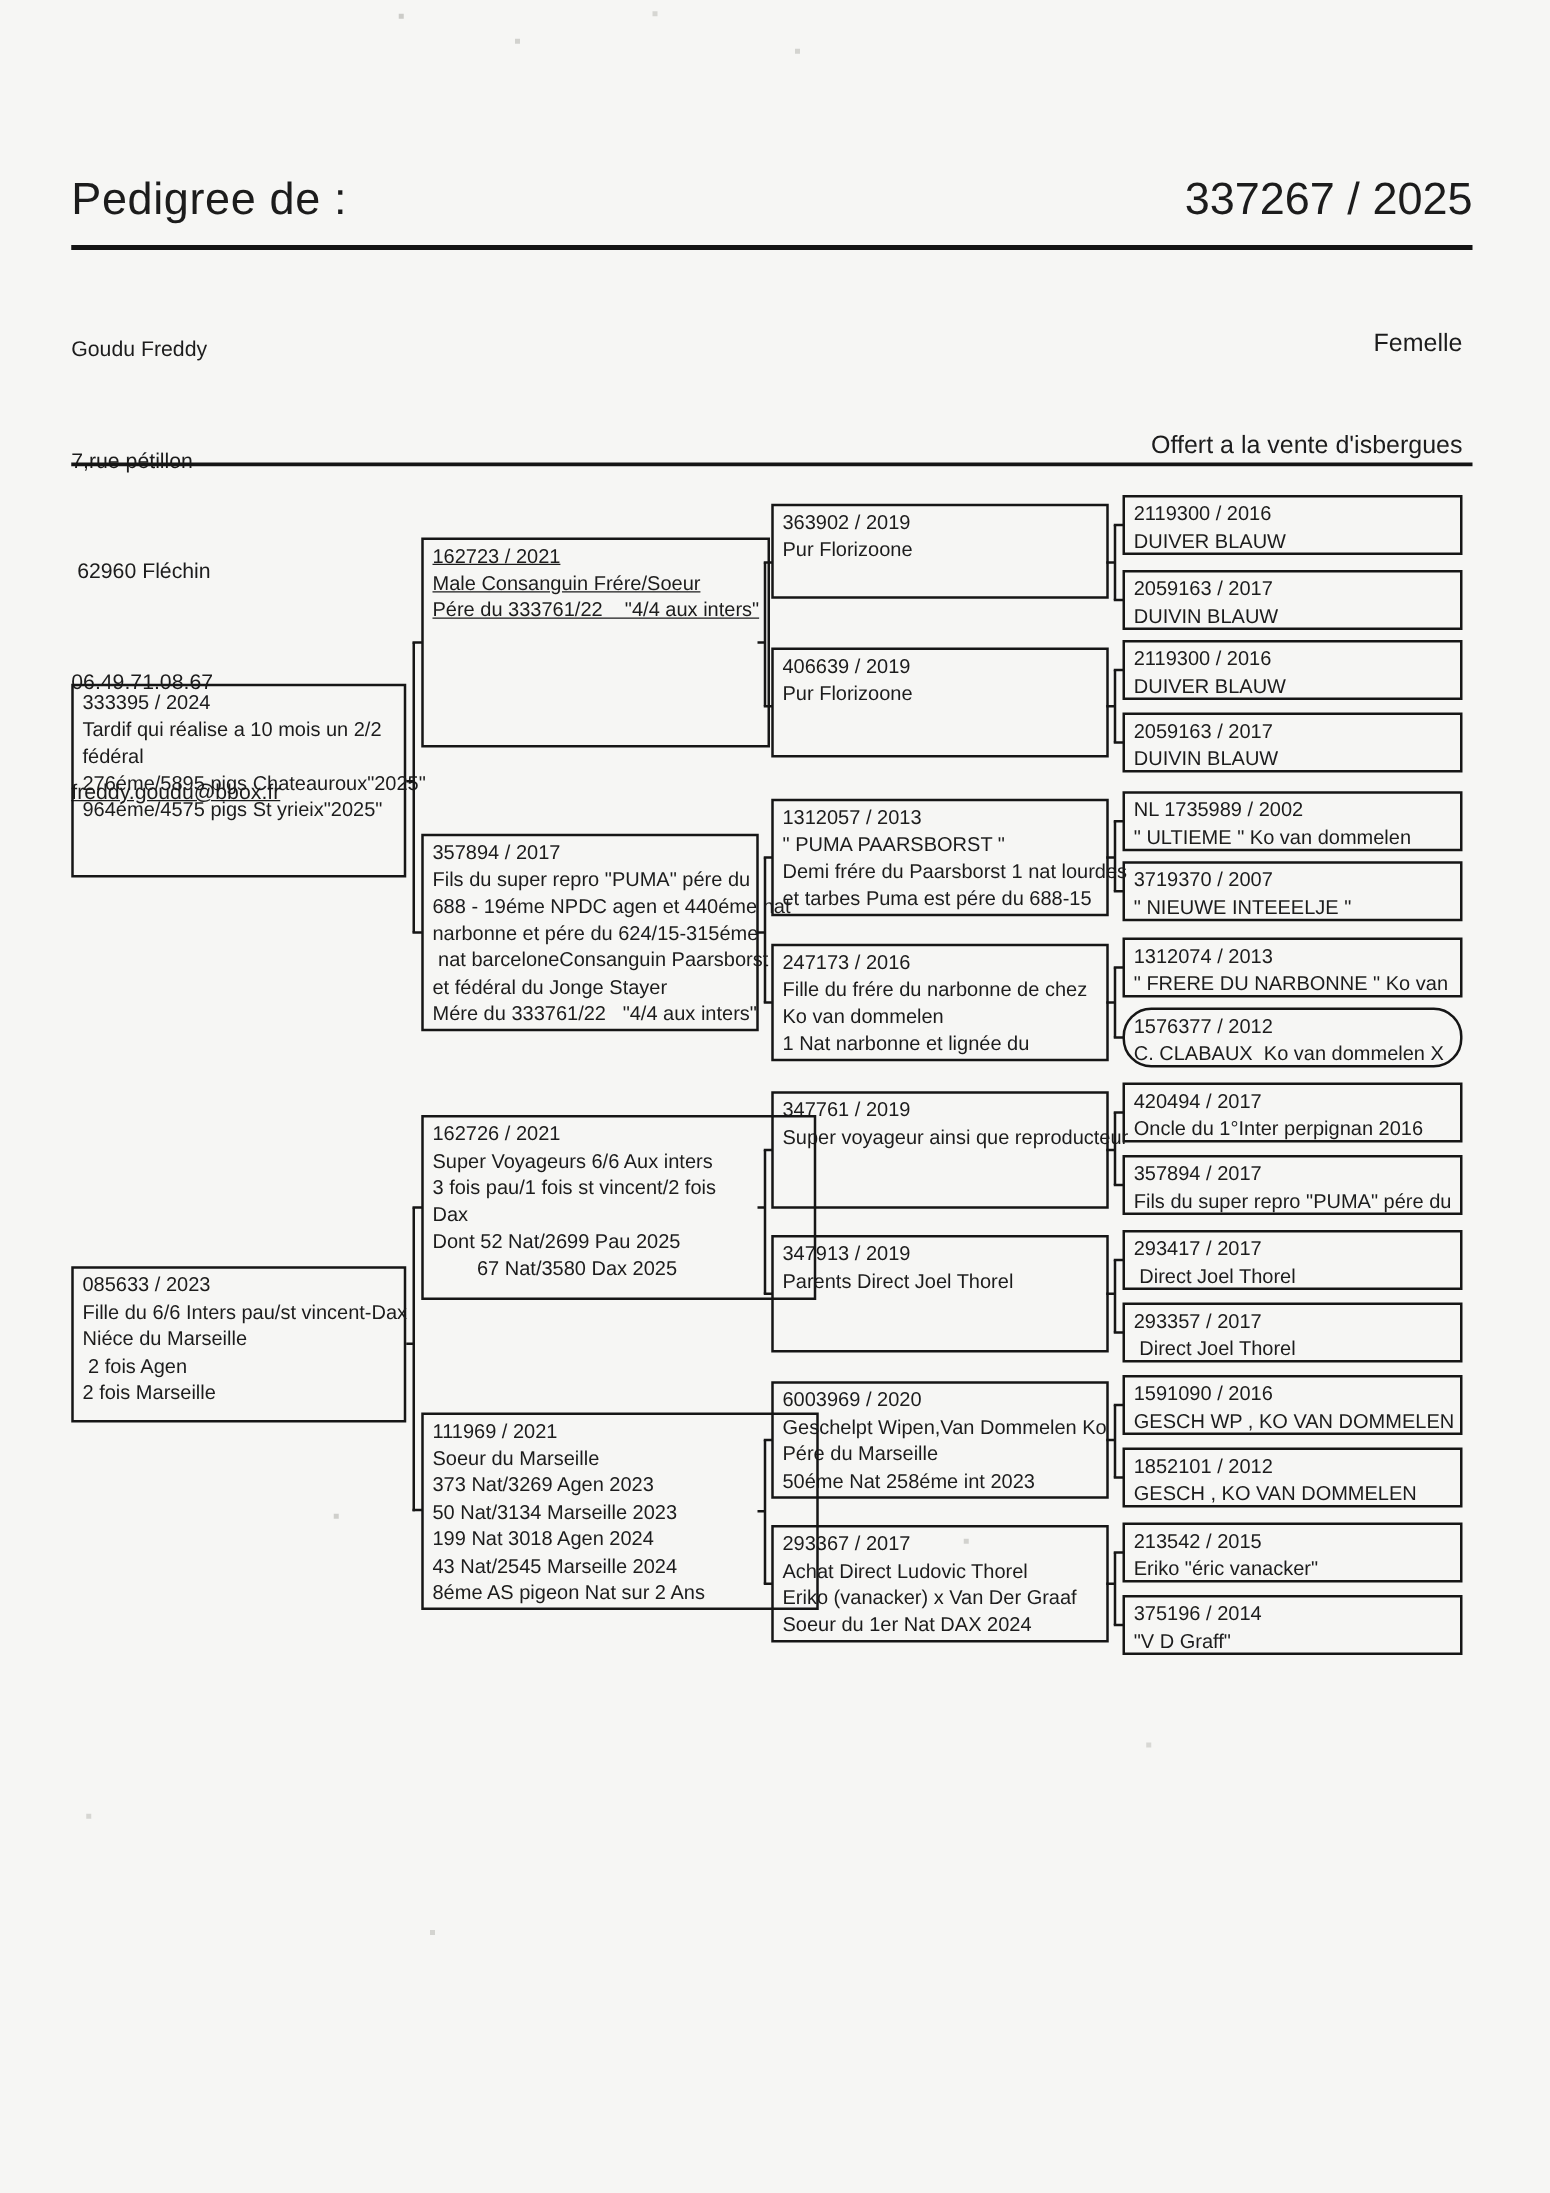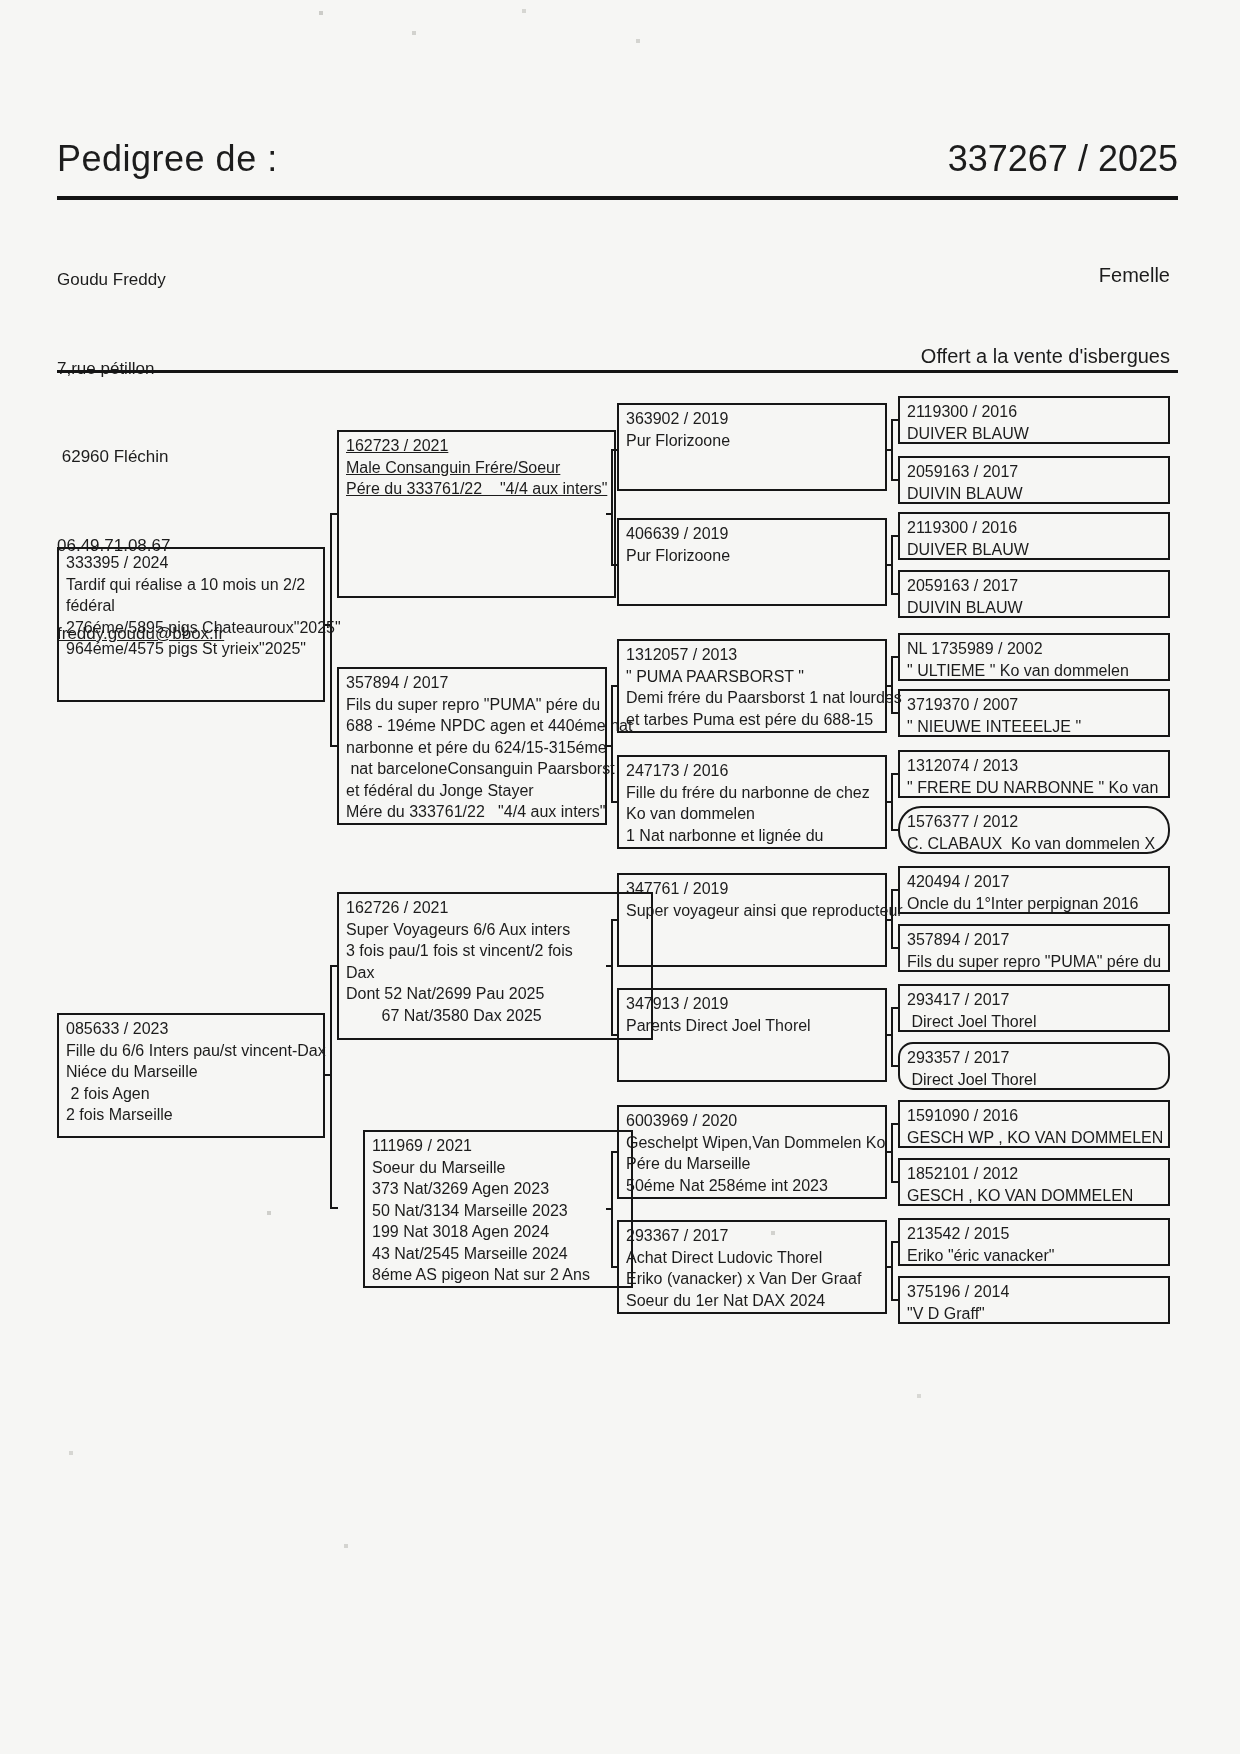--- a/index.html
+++ b/index.html
@@ -92,42 +92,42 @@
   <div class="ln">Oncle du 1°Inter perpignan 2016</div>
 </div>
 <div class="pbox" style="left:898px;top:924px;width:272px;height:48px;">
   <div class="ln">357894 / 2017</div>
   <div class="ln">Fils du super repro "PUMA" pére du</div>
 </div>
 <div class="pbox" style="left:898px;top:984px;width:272px;height:48px;">
   <div class="ln">293417 / 2017</div>
   <div class="ln"> Direct Joel Thorel</div>
 </div>
-<div class="pbox" style="left:898px;top:1042px;width:272px;height:48px;border-radius:15px;">
+<div class="pbox" style="left:898px;top:1042px;width:272px;height:48px;">
   <div class="ln">293357 / 2017</div>
   <div class="ln"> Direct Joel Thorel</div>
 </div>
 <div class="pbox" style="left:898px;top:1100px;width:272px;height:48px;">
   <div class="ln">1591090 / 2016</div>
   <div class="ln">GESCH WP , KO VAN DOMMELEN</div>
 </div>
 <div class="pbox" style="left:898px;top:1158px;width:272px;height:48px;">
   <div class="ln">1852101 / 2012</div>
   <div class="ln">GESCH , KO VAN DOMMELEN</div>
 </div>
 <div class="pbox" style="left:898px;top:1218px;width:272px;height:48px;">
   <div class="ln">213542 / 2015</div>
   <div class="ln">Eriko "éric vanacker"</div>
 </div>
 <div class="pbox" style="left:898px;top:1276px;width:272px;height:48px;">
   <div class="ln">375196 / 2014</div>
   <div class="ln">"V D Graff"</div>
 </div>
 
-<div class="pbox" style="left:617px;top:403px;width:270px;height:88px;">
+<div class="pbox" style="left:617px;top:403px;width:270px;height:76px;">
   <div class="ln">363902 / 2019</div>
   <div class="ln">Pur Florizoone</div>
 </div>
 <div class="pbox" style="left:617px;top:518px;width:270px;height:88px;">
   <div class="ln">406639 / 2019</div>
   <div class="ln">Pur Florizoone</div>
 </div>
 <div class="pbox" style="left:617px;top:639px;width:270px;height:94px;">
   <div class="ln">1312057 / 2013</div>
   <div class="ln">" PUMA PAARSBORST "</div>
@@ -176,21 +176,21 @@
   <div class="ln">Mére du 333761/22   "4/4 aux inters"</div>
 </div>
 <div class="pbox" style="left:337px;top:892px;width:316px;height:148px;">
   <div class="ln">162726 / 2021</div>
   <div class="ln">Super Voyageurs 6/6 Aux inters</div>
   <div class="ln">3 fois pau/1 fois st vincent/2 fois</div>
   <div class="ln">Dax</div>
   <div class="ln">Dont 52 Nat/2699 Pau 2025</div>
   <div class="ln">        67 Nat/3580 Dax 2025</div>
 </div>
-<div class="pbox" style="left:337px;top:1130px;width:270px;height:158px;margin-left:26px;">
+<div class="pbox" style="left:337px;top:1130px;width:318px;height:158px;">
   <div class="ln">111969 / 2021</div>
   <div class="ln">Soeur du Marseille</div>
   <div class="ln">373 Nat/3269 Agen 2023</div>
   <div class="ln">50 Nat/3134 Marseille 2023</div>
   <div class="ln">199 Nat 3018 Agen 2024</div>
   <div class="ln">43 Nat/2545 Marseille 2024</div>
   <div class="ln">8éme AS pigeon Nat sur 2 Ans</div>
 </div>
 
 <div class="pbox" style="left:57px;top:547px;width:268px;height:155px;">

